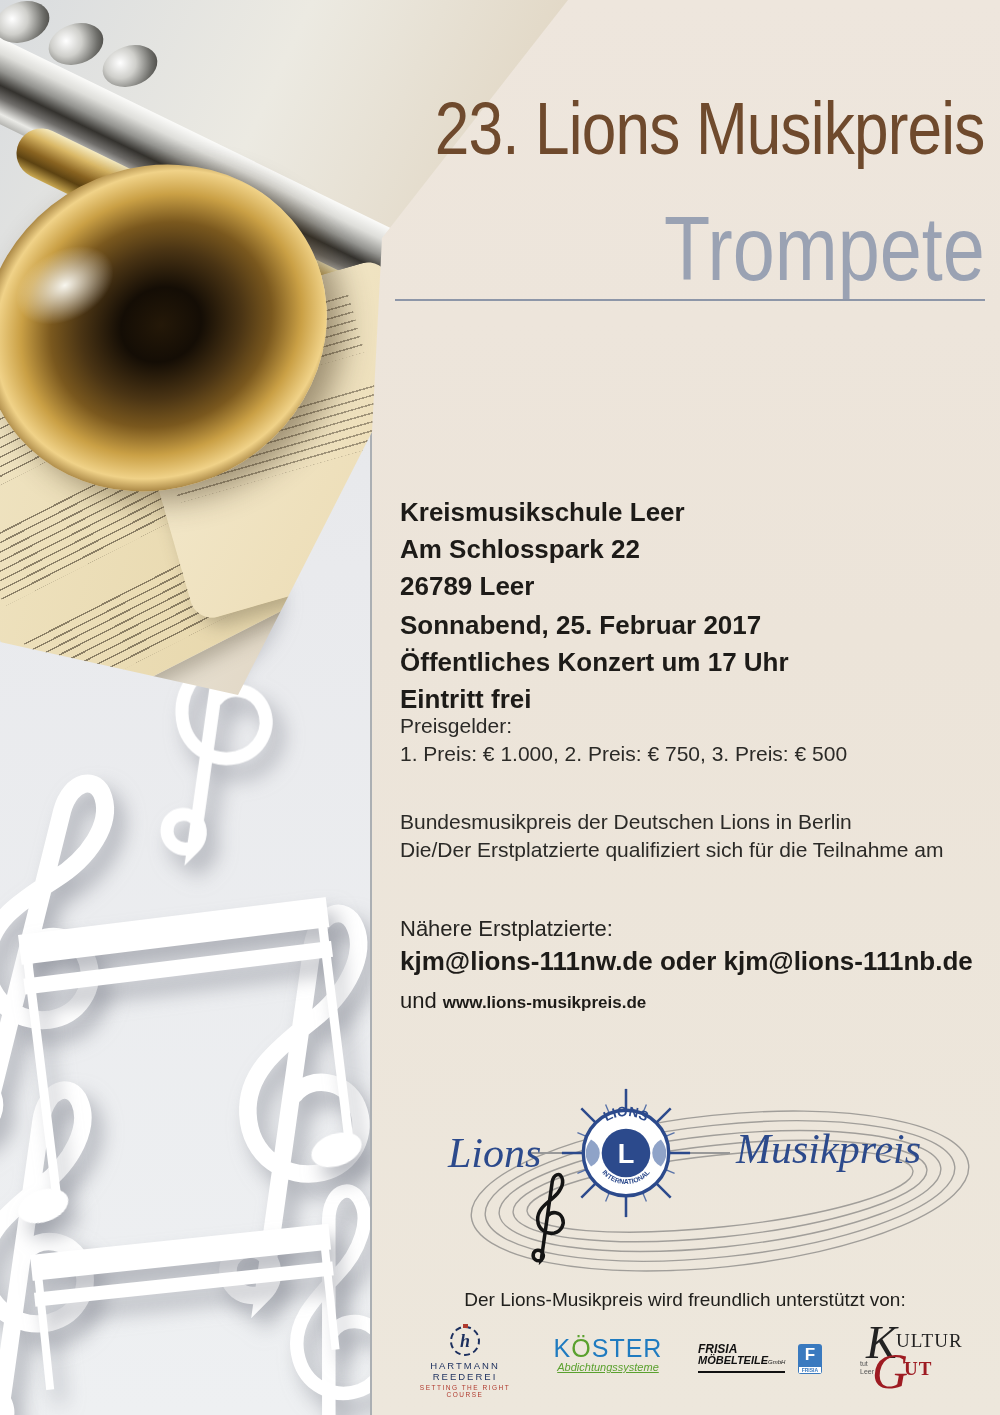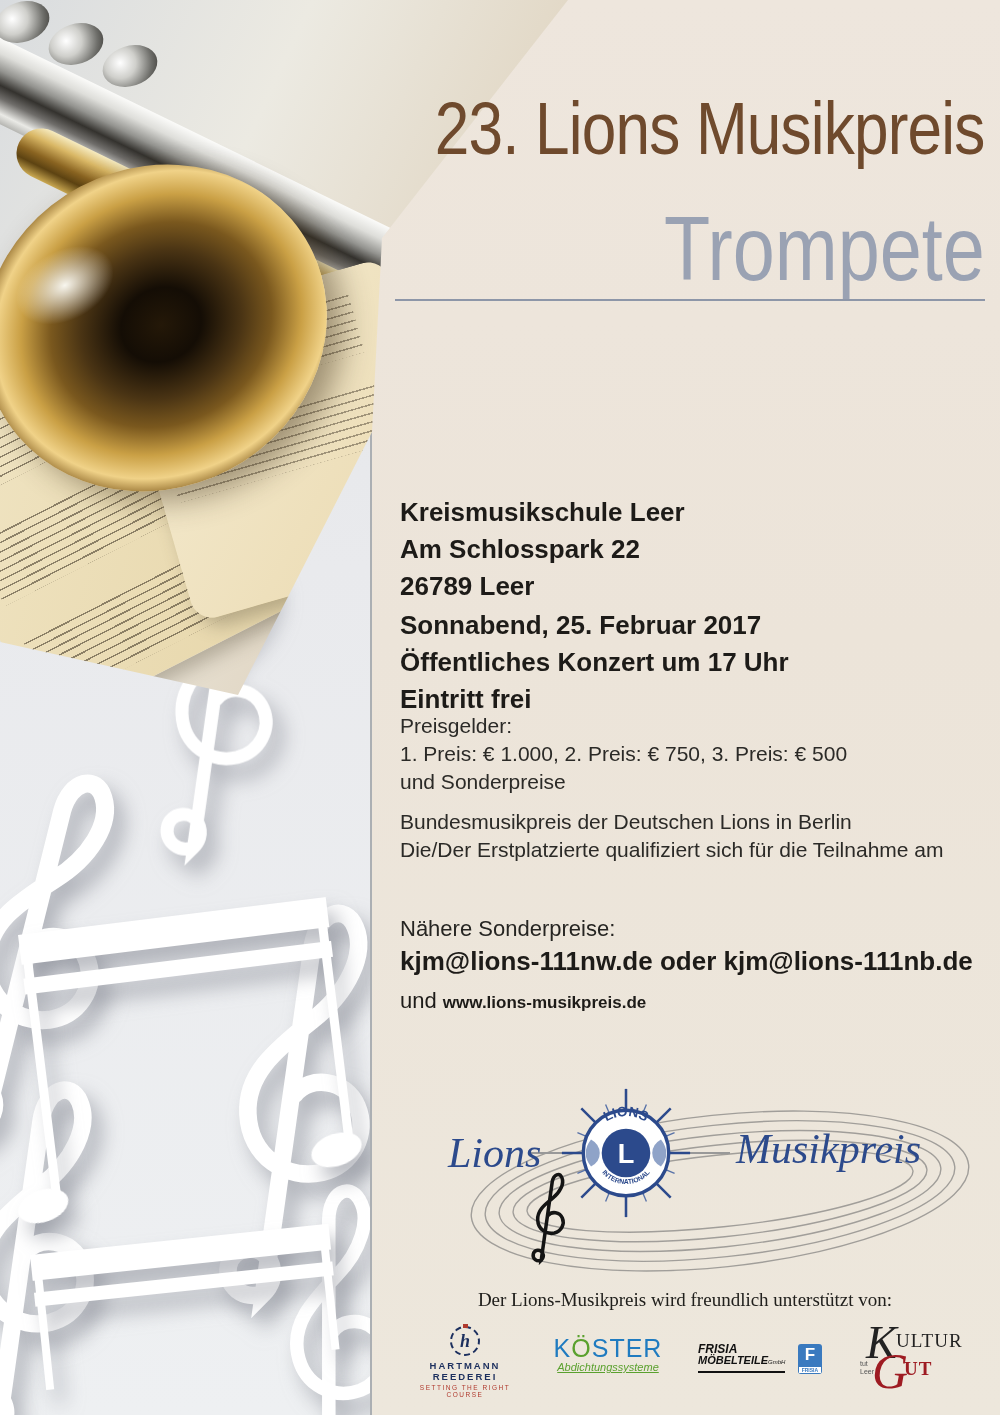--- a/index.html
+++ b/index.html
@@ -61,27 +61,27 @@
   .webline{position:absolute;left:400px;top:988px;font-size:22px;}
   .webline .site{font-size:17px;font-weight:bold;}
   
   .lm-logo{position:absolute;left:430px;top:1083px;width:548px;height:190px;}
   .lm-logo .swirl{position:absolute;left:0;top:0;}
   .lm-text{position:absolute;font-family:"Liberation Serif",serif;font-style:italic;font-size:42px;color:#2c4a8c;}
   .lm-text.left{left:18px;top:46px;}
   .lm-text.right{left:306px;top:42px;text-align:center;}
   .emblem{position:absolute;left:128px;top:2px;}
   
-  .supporters-heading{position:absolute;left:370px;right:0;top:1289px;text-align:center;font-size:19px;color:#21201d;font-family:Liberation Serif, serif;}
+  .supporters-heading{position:absolute;left:370px;right:0;top:1289px;text-align:center;font-size:19px;color:#21201d;}
   .sponsor{position:absolute;}
   .hartmann{left:402px;top:1326px;width:126px;text-align:center;color:#1c2f5e;}
   .h-mark{display:inline-block;width:26px;height:26px;border:2px dashed #1c2f5e;border-radius:50%;
     position:relative;font-family:"Liberation Serif",serif;font-style:italic;font-weight:bold;font-size:18px;line-height:26px;}
   .h-mark .tick{position:absolute;left:11px;top:-4px;width:5px;height:4px;background:#b03a2e;}
-  .hartmann .name{margin-top:4px;font-size:9.5px;font-weight:bold;letter-spacing:2px;}
+  .hartmann .name{margin-top:4px;font-size:9.5px;font-weight:normal;letter-spacing:2px;}
   .hartmann .tagline{margin-top:2px;font-size:6.5px;letter-spacing:1.5px;color:#b03a2e;}
   .koester{left:550px;top:1334px;width:116px;text-align:center;}
   .koester .name{font-size:25px;font-weight:normal;color:#1f7bc0;letter-spacing:1px;}
   .koester .name .oe{color:#5aa12e;}
   .koester .sub{font-size:11px;font-style:italic;color:#5aa12e;margin-top:-2px;text-decoration:underline;}
   .frisia{left:698px;top:1344px;width:130px;}
   .frisia .txt{display:inline-block;vertical-align:top;font-weight:bold;font-style:italic;
     color:#111;border-bottom:2px solid #111;padding-bottom:3px;}
   .frisia .t1{font-size:12px;line-height:11px;}
   .frisia .t2{font-size:11px;line-height:11px;}
@@ -163,29 +163,28 @@
 
   <div class="block-bold" style="top:607px">
     <div>Sonnabend, 25. Februar 2017</div>
     <div>Öffentliches Konzert um 17 Uhr</div>
     <div>Eintritt frei</div>
   </div>
 
   <div class="block-light" style="top:712px">
     <div>Preisgelder:</div>
     <div>1. Preis: € 1.000, 2. Preis: € 750, 3. Preis: € 500</div>
-    <div>und Sonderpreise</div>
   </div>
 
   <div class="block-light" style="top:808px">
     <div>Bundesmusikpreis der Deutschen Lions in Berlin</div>
     <div>Die/Der Erstplatzierte qualifiziert sich für die Teilnahme am</div>
   </div>
 
-  <div class="info-heading">Nähere Sonderpreise:</div>
+  <div class="info-heading">Nähere Erstplatzierte:</div>
   <div class="emails">kjm@lions-111nw.de oder kjm@lions-111nb.de</div>
   <div class="webline">
     <span>und</span>
     <span class="site">www.lions-musikpreis.de</span>
   </div>
 
   <div class="lm-logo">
     <svg class="swirl" width="548" height="190" viewBox="0 0 548 190">
       <g fill="none" stroke="#6f6f6f" stroke-width="1.4" opacity="0.6">
         <ellipse cx="290" cy="108" rx="250" ry="76" transform="rotate(-6 290 108)"></ellipse>

